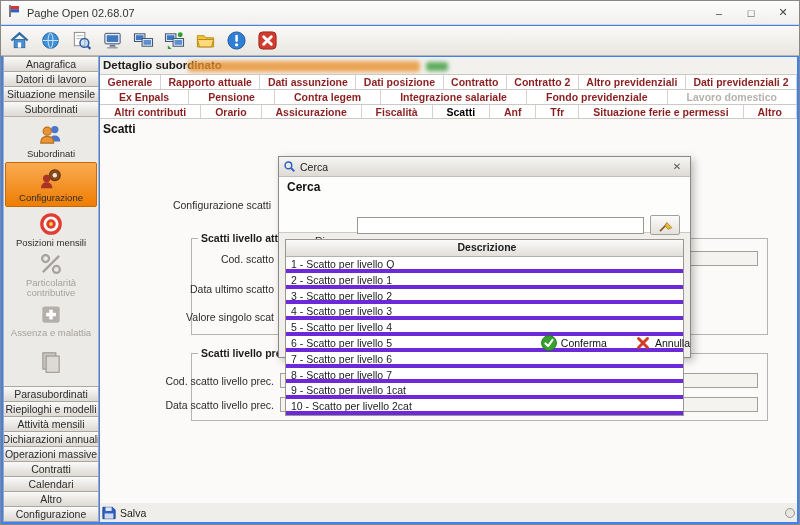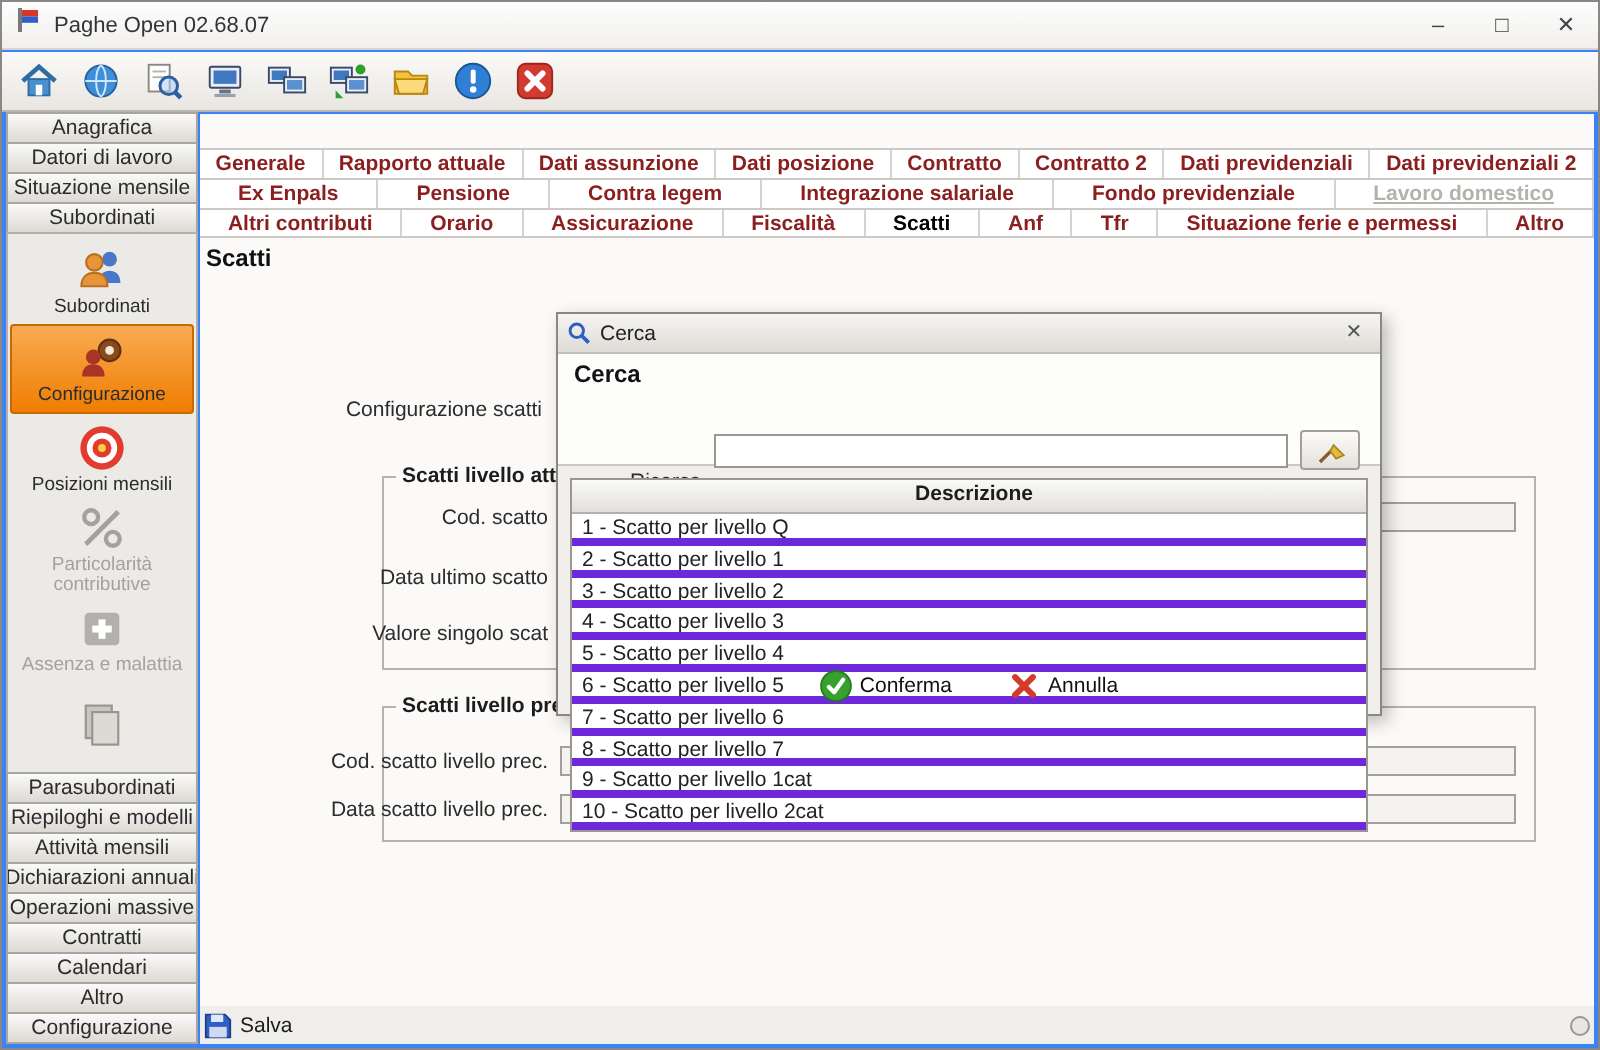--- a/index.html
+++ b/index.html
@@ -31,21 +31,21 @@
   .main { position:absolute; left:99px; top:56px; right:2px; bottom:2px; background:#fbfaf8; }
   .dethdr { position:absolute; left:0; top:0; right:0; height:17px; background:#f3f1ee; }
   .dethdr .t { position:absolute; left:3px; top:2px; font-size:11.5px; font-weight:bold; color:#1c1c1c; }
   .blob-o { position:absolute; left:88px; top:4px; width:232px; height:11px; background:#e8922f; filter:blur(2px); opacity:.8; border-radius:2px; }
   .blob-g { position:absolute; left:326px; top:5px; width:22px; height:9px; background:#3a9a3a; filter:blur(2px); opacity:.8; border-radius:2px; }
 
   .tabrow { position:absolute; left:0; right:0; height:15px; display:flex; background:#fff; border-top:1px solid #ccc9c4; }
   .tabrow.r1 { top:17px; } .tabrow.r2 { top:32px; } .tabrow.r3 { top:47px; border-bottom:1px solid #ccc9c4; }
   .tab { flex:1 1 auto; font-size:10.5px; font-weight:bold; color:#8b1f1f; text-align:center; white-space:nowrap; padding:1px 6px 0 6px; border-right:1px solid #d6d3ce; overflow:hidden; }
   .tab.sel { color:#000; }
-  .tab.dis { color:#b5b2ae;text-decoration:underline; }
+  .tab.dis { color:#b5b2ae; }
 
   .heading { position:absolute; left:3px; top:65px; font-size:12px; font-weight:bold; color:#111; }
 
   .flabel { position:absolute; white-space:nowrap; font-size:10.5px; color:#2c2c2c; }
   .field { position:absolute; height:15px; background:#f4f3f0; border:1px solid #a3a09b; }
 
   .group { position:absolute; border:1px solid #b6b3ae; }
   .gtitle { position:absolute; top:-7px; left:6px; background:#fbfaf8; padding:0 3px; font-size:10.5px; font-weight:bold; color:#1c1c1c; white-space:nowrap; }
 
   .footer { position:absolute; left:0; right:0; bottom:0; height:19px; background:#f0eeea; display:flex; align-items:center; }
@@ -60,21 +60,21 @@
   .dclose { width:18px; height:16px; display:flex; align-items:center; justify-content:center; font-size:10px; color:#555; }
   .dsection { background:#fdfdfc; border-bottom:1px solid #ccc9c4; height:56px; position:relative; }
   .dhdr { position:absolute; left:8px; top:3px; font-size:12px; font-weight:bold; color:#111; }
   .dsearchrow { position:absolute; left:0; right:0; top:26px; display:flex; align-items:center; }
   .dsearchrow .sl { width:42px; margin-left:36px; font-size:10.5px; color:#2c2c2c;margin-top:32px; }
   .dsearchrow input { flex:1; height:17px; border:1px solid #9a9792; background:#fff; font-size:11px; padding:0 3px; outline:none; }
   .broombtn { width:30px; height:20px; margin:0 10px 0 6px; background:linear-gradient(#fcfbf9,#e4e1dc); border:1px solid #a3a09b; border-radius:2px; display:flex; align-items:center; justify-content:center; }
   .dlist { position:absolute; left:6px; right:6px; top:82px; border:1px solid #9a9792; background:#fff; }
   .dlisthdr { height:17px; background:linear-gradient(#fafaf9,#e2dfda); border-bottom:1px solid #b3b0ab; font-size:10.5px; font-weight:bold; color:#1c1c1c; padding:1px 0 0 5px;text-align:center; }
   .drow { height:15.8px; border-bottom:4px solid #6d28d9; font-size:10.5px; color:#222; padding:1px 0 0 5px; white-space:nowrap; overflow:hidden; }
-  .dbtns { position:absolute; left:0; right:0; bottom:4px; height:20px; display:flex; align-items:center; justify-content:center; gap:28px; }
+  .dbtns { position:absolute; left:0; right:0; bottom:4px; height:20px; display:flex; align-items:center; justify-content:flex-end; gap:28px; }
   .dbtn { display:flex; align-items:center; gap:4px; font-size:10.5px; color:#111; }
   .dbtn svg { width:16px; height:16px; }
 </style>
 </head>
 <body>
 
 <div class="win">
 
   <div class="titlebar">
     <span><svg width="14" height="14" viewBox="0 0 14 14">
@@ -224,29 +224,34 @@
     <div class="sbtn">Attività mensili</div>
     <div class="sbtn">Dichiarazioni annuali</div>
     <div class="sbtn">Operazioni massive</div>
     <div class="sbtn">Contratti</div>
     <div class="sbtn">Calendari</div>
     <div class="sbtn">Altro</div>
     <div class="sbtn">Configurazione</div>
   </div>
 
   <div class="main">
+    <div class="dethdr">
+      <span class="t">Dettaglio subordinato</span>
+      <span class="blob-o"></span>
+      <span class="blob-g"></span>
+    </div>
 
     <div class="tabrow r1">
       <span class="tab">Generale</span>
       <span class="tab">Rapporto attuale</span>
       <span class="tab">Dati assunzione</span>
       <span class="tab">Dati posizione</span>
       <span class="tab">Contratto</span>
       <span class="tab">Contratto 2</span>
-      <span class="tab">Dati previdenziali</span>
+      <span class="tab">Altro previdenziali</span>
       <span class="tab">Dati previdenziali 2</span>
     </div>
     <div class="tabrow r2">
       <span class="tab">Ex Enpals</span>
       <span class="tab">Pensione</span>
       <span class="tab">Contra legem</span>
       <span class="tab">Integrazione salariale</span>
       <span class="tab">Fondo previdenziale</span>
       <span class="tab dis">Lavoro domestico</span>
     </div>

